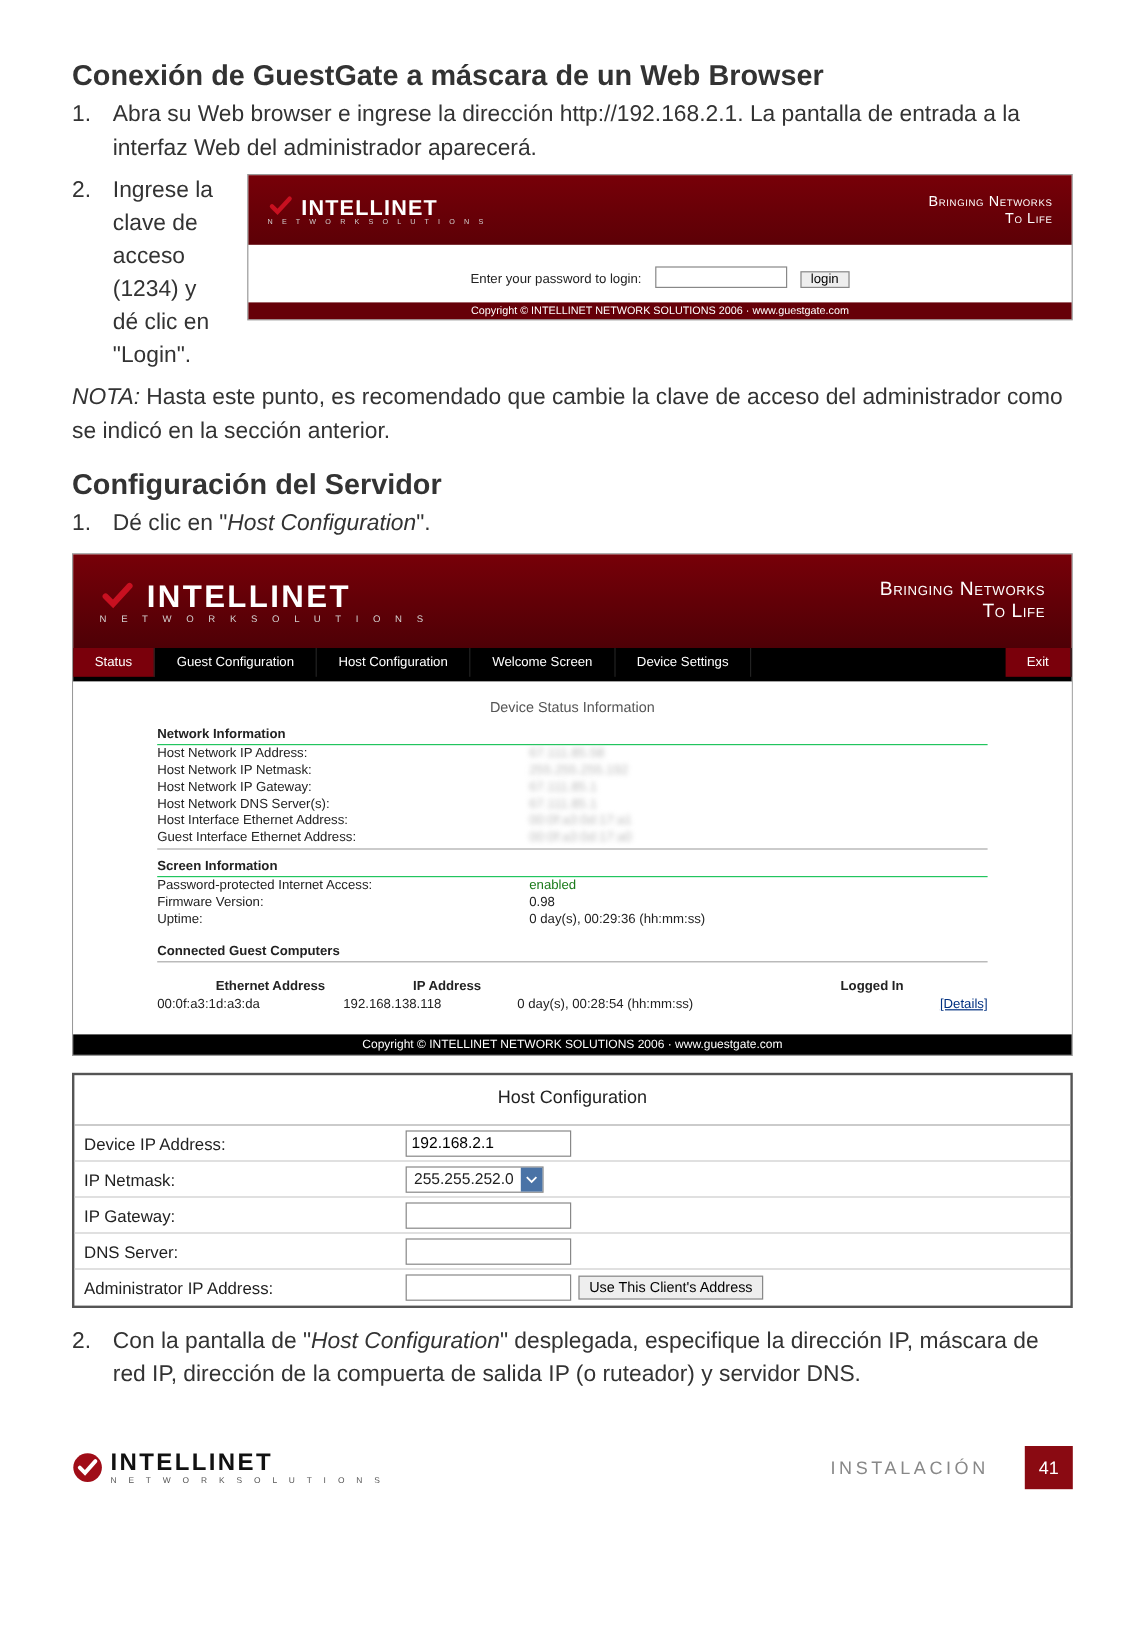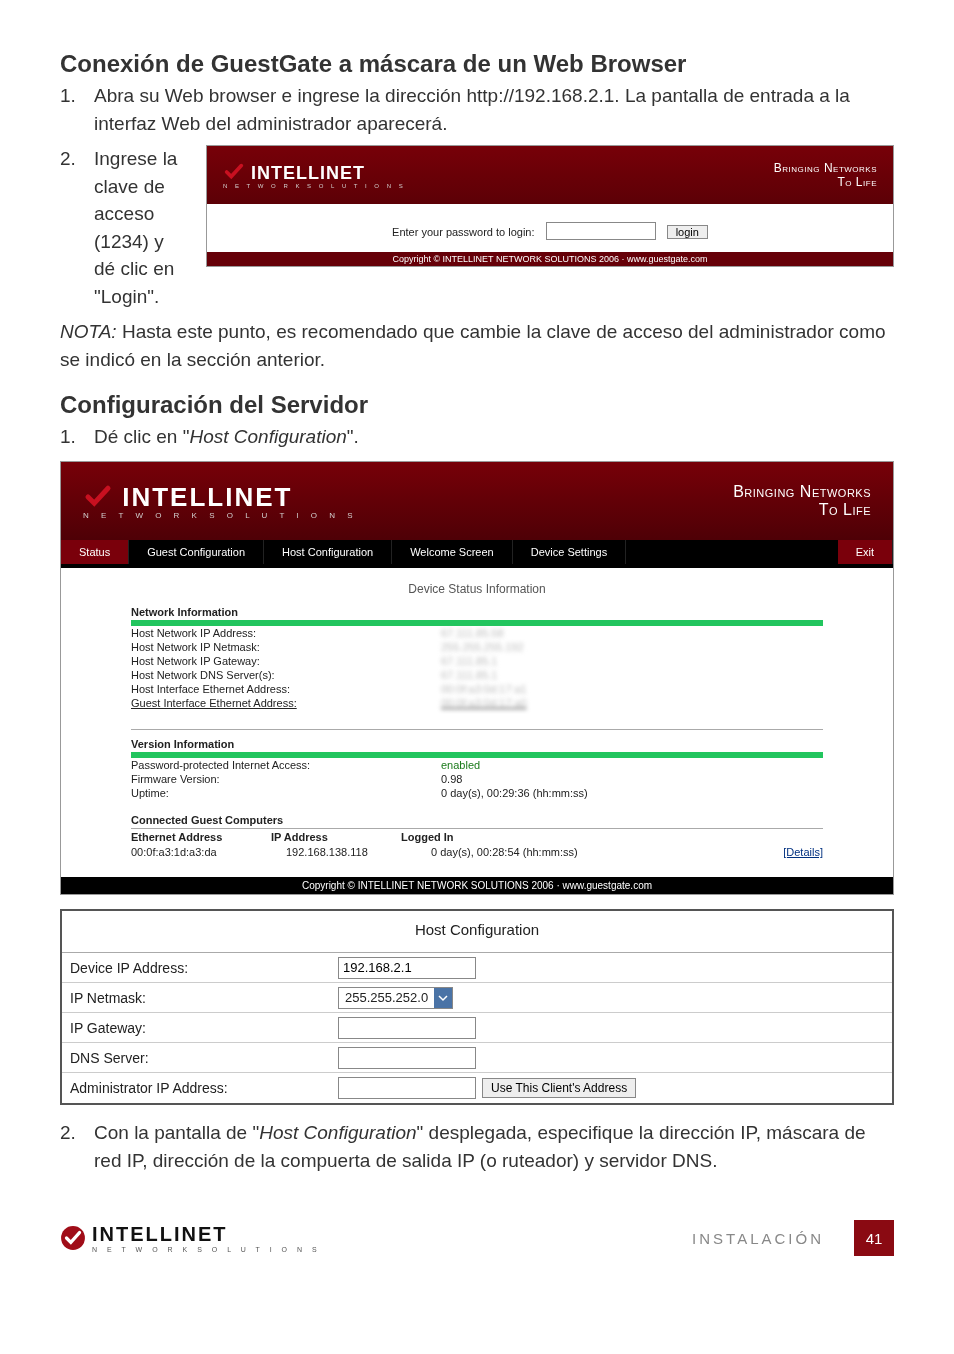--- a/index.html
+++ b/index.html
@@ -100,21 +100,21 @@
     padding: 6px 18px; border-right:1px solid #222; cursor:pointer;
     display:flex; align-items:center;
   }
   .navtab.red { background:#7a000b; }
   .navtab.spacer { flex:1; border:none; cursor:default; }
   .panel {
     background:#fff; padding: 14px 70px 18px 70px; font-size:11px; color:#222;
   }
   .panel-title { text-align:center; color:#555; font-size:12px; margin-bottom:10px; }
   .section-head {
-    font-weight:700; font-size:11px; border-bottom:6px solid #22c55e; padding-bottom:2px; margin-top:8px;
+    font-weight:700; font-size:11px; border-bottom:1px solid #22c55e; padding-bottom:2px; margin-top:8px;
   }
   .kv-row { display:flex; padding:1px 0; font-size:11px; }
   .kv-label { width: 310px; }
   .kv-value { flex:1; color:#222; }
   .kv-value.blur { color:#bbb; filter: blur(2px); }
   .guest-head {
     display:flex; font-weight:700; font-size:11px; border-bottom:1px solid #aaa;
     margin-top:10px; padding-bottom:2px;
   }
   .guest-row { display:flex; font-size:11px; padding:1px 0;gap:15px; }
@@ -277,43 +277,43 @@
         <div class="kv-value blur">67.111.85.1</div>
       </div>
     <div class="kv-row">
         <div class="kv-label">Host Network DNS Server(s):</div>
         <div class="kv-value blur">67.111.85.1</div>
       </div>
     <div class="kv-row">
         <div class="kv-label">Host Interface Ethernet Address:</div>
         <div class="kv-value blur">00:0f:a3:0d:17:a1</div>
       </div>
-    <div class="kv-row" style="border-bottom:1px solid #aaa;padding-bottom:20px;text-decoration:underline;">
+    <div class="kv-row" style="border-bottom:1px solid #aaa;padding-bottom:3px;">
         <div class="kv-label">Guest Interface Ethernet Address:</div>
         <div class="kv-value blur">00:0f:a3:0d:17:a0</div>
       </div>
 
-    <div class="section-head">Version Information</div>
+    <div class="section-head">Screen Information</div>
     <div class="kv-row">
         <div class="kv-label">Password-protected Internet Access:</div>
         <div class="kv-value" style="color:#1a7a1a">enabled</div>
       </div>
     <div class="kv-row">
         <div class="kv-label">Firmware Version:</div>
         <div class="kv-value">0.98</div>
       </div>
     <div class="kv-row">
         <div class="kv-label">Uptime:</div>
         <div class="kv-value">0 day(s), 00:29:36 (hh:mm:ss)</div>
       </div>
 
     <div class="guest-head" style="margin-top:14px;">
       <div>Connected Guest Computers</div>
     </div>
-    <div class="guest-head" style="border:none;margin-top:2px;">
+    <div class="guest-head" style="border:none;margin-top:14px;text-align:right;">
       <div class="gc1">Ethernet Address</div>
       <div class="gc2">IP Address</div>
       <div class="gc3">Logged In</div>
       <div class="gc4"></div>
     </div>
     <div class="guest-row">
       <div class="gc1">00:0f:a3:1d:a3:da</div>
       <div class="gc2">192.168.138.118</div>
       <div class="gc3">0 day(s), 00:28:54 (hh:mm:ss)</div>
       <div class="gc4"><span class="details-link">[Details]</span></div>

